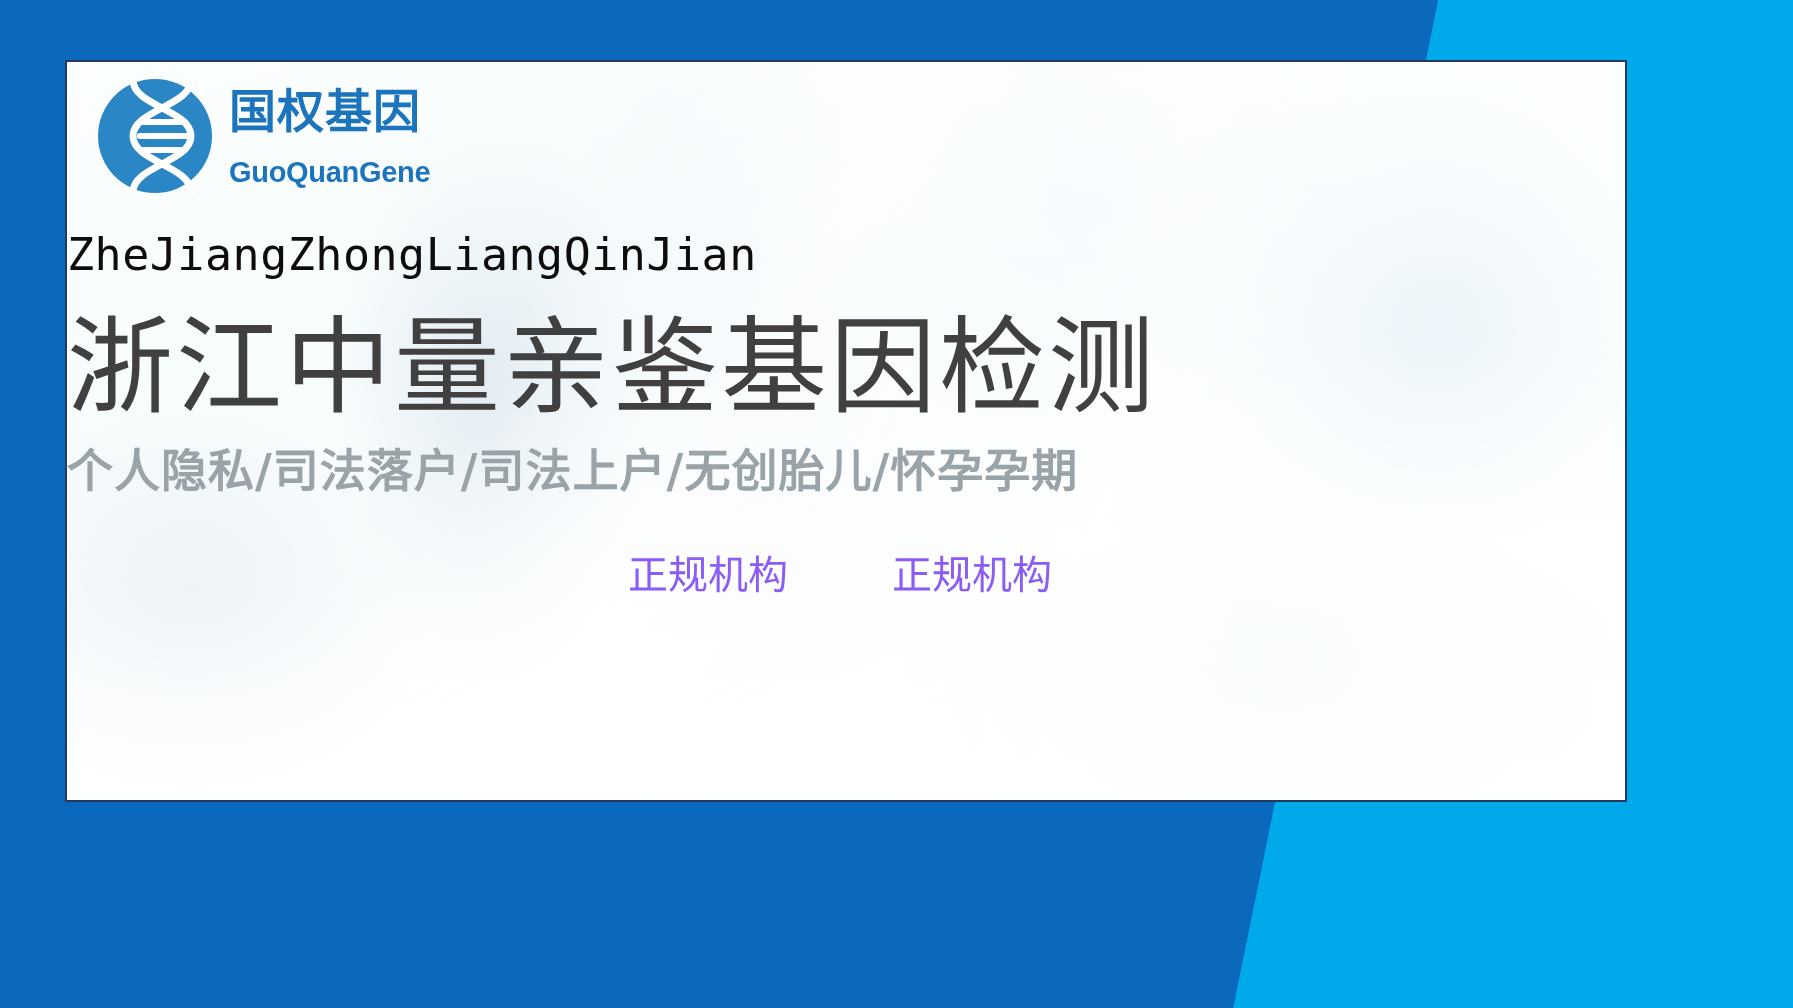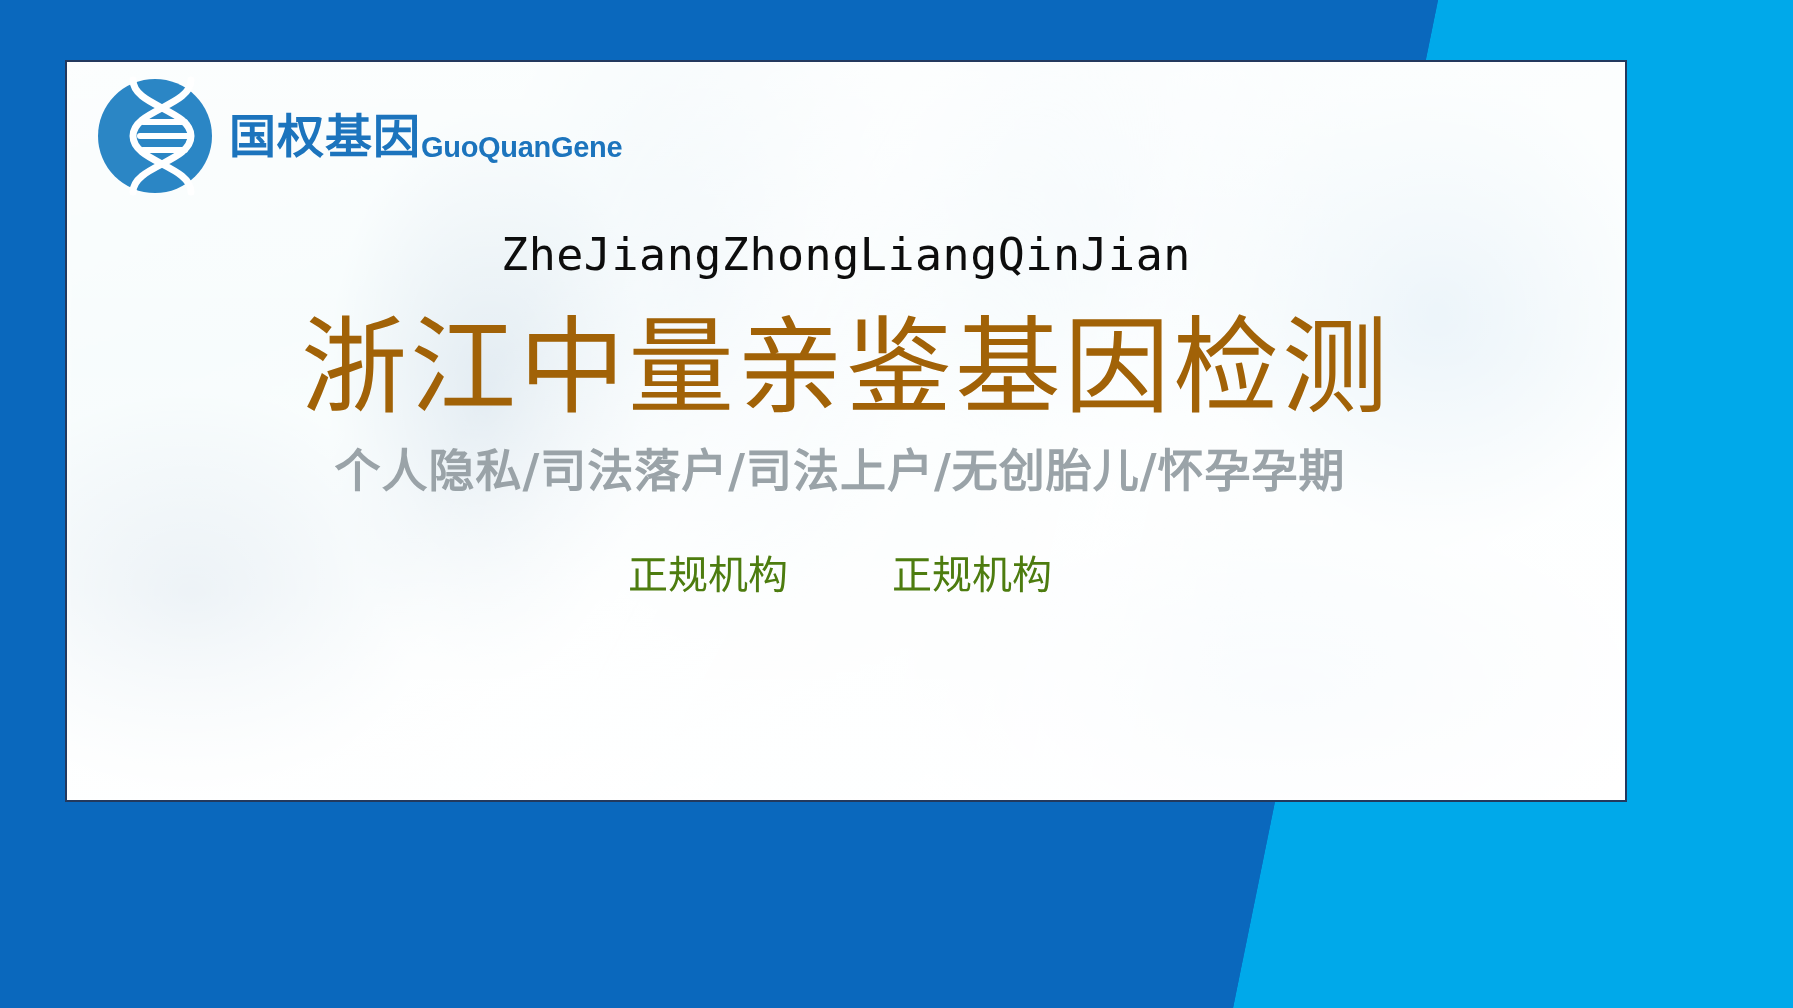--- a/index.html
+++ b/index.html
@@ -85,20 +85,21 @@
     gap: 14px;
   }
   .logo-mark {
     width: 120px;
     height: 120px;
     flex: none;
     display: block;
   }
   .logo-words {
     display: flex;
+    flex-direction: column;
     justify-content: center;
     margin-top: 4px;
   }
   .logo-cn {
     font-family: "Liberation Sans", sans-serif;
     font-weight: 700;
     font-size: 47px;
     letter-spacing: 1px;
     color: #1c74bd;
     line-height: 1.06;
@@ -114,57 +115,56 @@
     margin-top: 20px;
     white-space: nowrap;
   }
 
   
   .content {
     position: absolute;
     left: 0;
     right: 0;
     top: 170px;
-    text-align: center;
   }
   .pinyin {
     font-family: "DejaVu Sans Mono", "Liberation Mono", monospace;
     font-size: 45px;
     font-weight: 400;
     letter-spacing: 0.5px;
     color: #0d0d0d;
     line-height: 1;
     margin: 0;
     white-space: nowrap;
   }
   .title-cn {
     font-family: "DejaVu Serif", "Liberation Serif", serif;
     font-size: 106px;
     font-weight: 400;
     letter-spacing: 3px;
-    color: #a16207;
+    color: #404040;
     line-height: 1.18;
     margin: 28px 0 0 0;
     white-space: nowrap;
   }
   .subtitle-cn {
     font-family: "DejaVu Serif", "Liberation Serif", serif;
     font-size: 46px;
     font-weight: 700;
     letter-spacing: 1px;
     color: #9aa3a8;
     line-height: 1.2;
     margin: 14px 12px 0 0;
     white-space: nowrap;
   }
   .tagline {
     font-family: "DejaVu Serif", "Liberation Serif", serif;
     font-size: 40px;
     font-weight: 400;
-    color: #4d7c0f;
+    color: #8b5cf6;
     line-height: 1.2;
     margin: 52px 12px 0 0;
     white-space: nowrap;
     display: flex;
     justify-content: center;
     gap: 104px;
   }
 </style>
 </head>
 <body>

